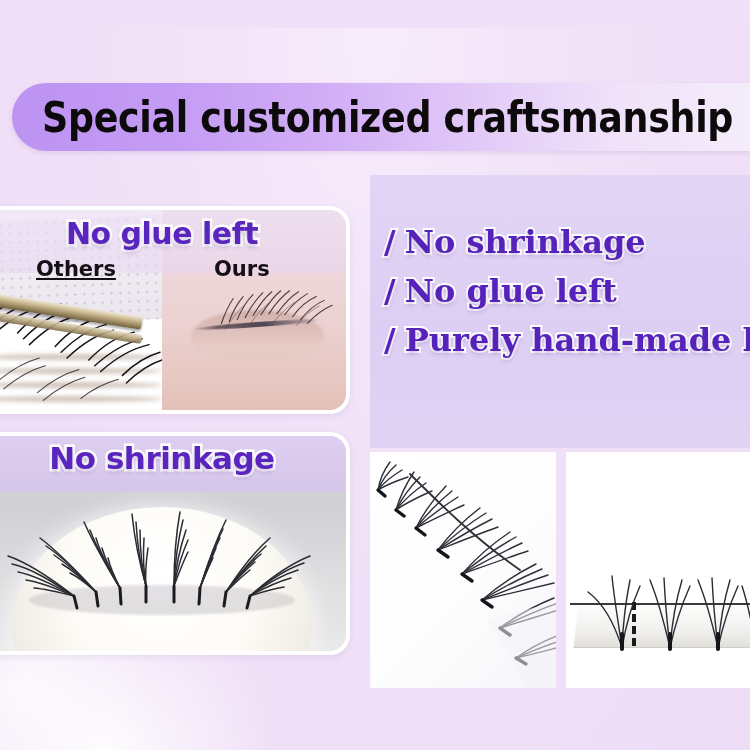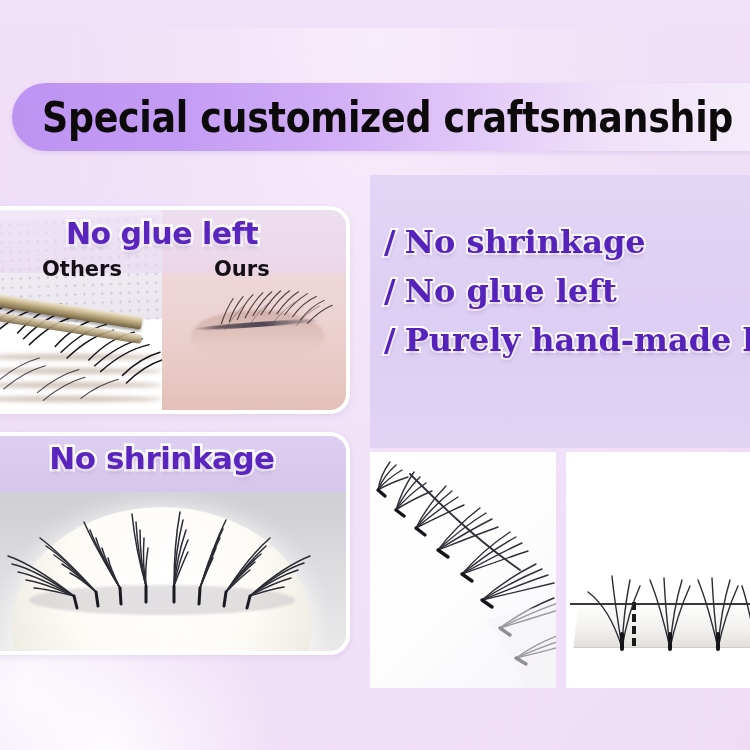--- a/index.html
+++ b/index.html
@@ -103,21 +103,21 @@
     white-space:nowrap;
   }
   #cmp-title{
     position:absolute;left:0;top:6px;width:100%;
     text-align:center;font-size:30px;letter-spacing:-.5px;
   }
   .cmp-label{
     position:absolute;top:47px;font-size:21px;font-weight:700;color:#151015;
     font-family:"DejaVu Sans","Liberation Sans",sans-serif;
   }
-  #cmp-label-others{left:64px;}
+  #cmp-label-others{left:58px;text-decoration:underline;}
   #cmp-label-ours{left:236px;}
 
   
   #card-shrink{
     left:-22px;top:404px;width:372px;height:223px;
     border-radius:0 20px 20px 0;border-left:none;
     background:linear-gradient(180deg,#d9d9dd 0%,#cfcfd4 30%,#dcdcdf 60%,#e9e9ea 100%);
   }
   #shrink-band{
     position:absolute;left:0;top:0;width:100%;height:56px;

